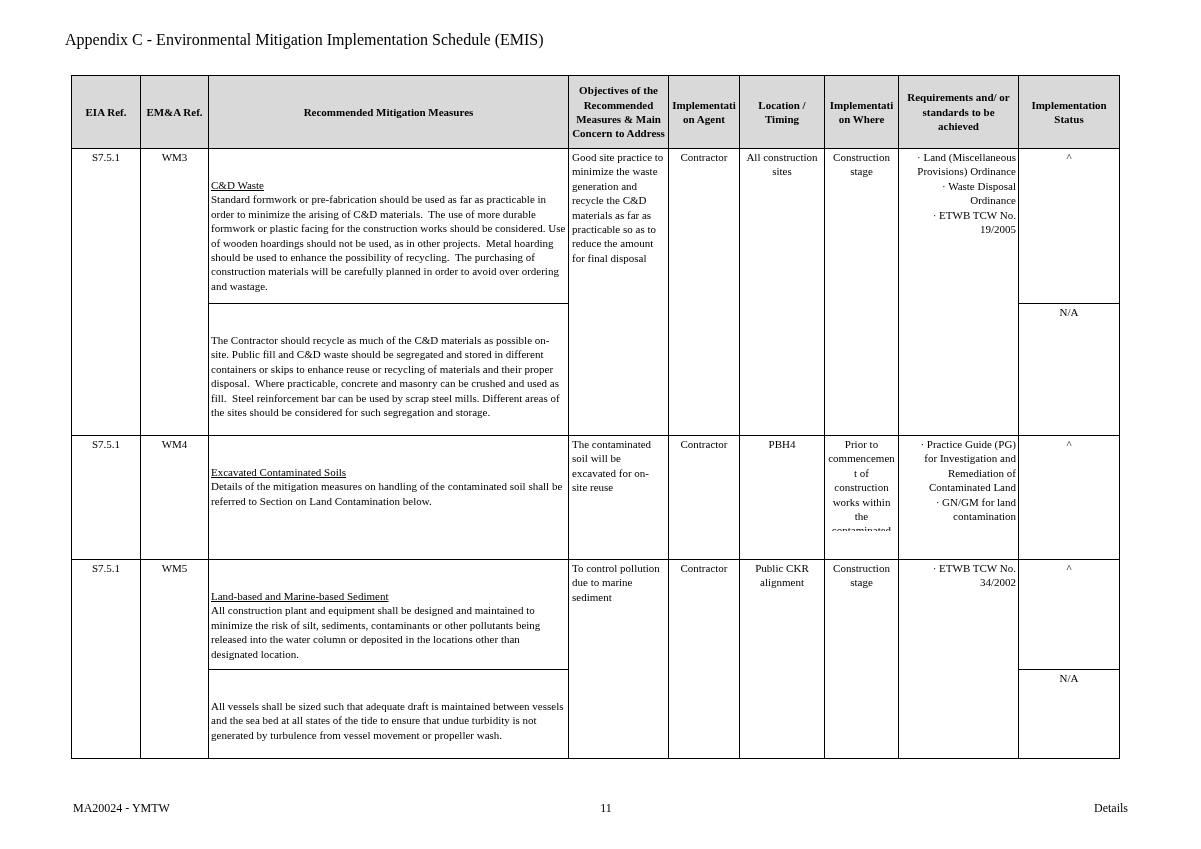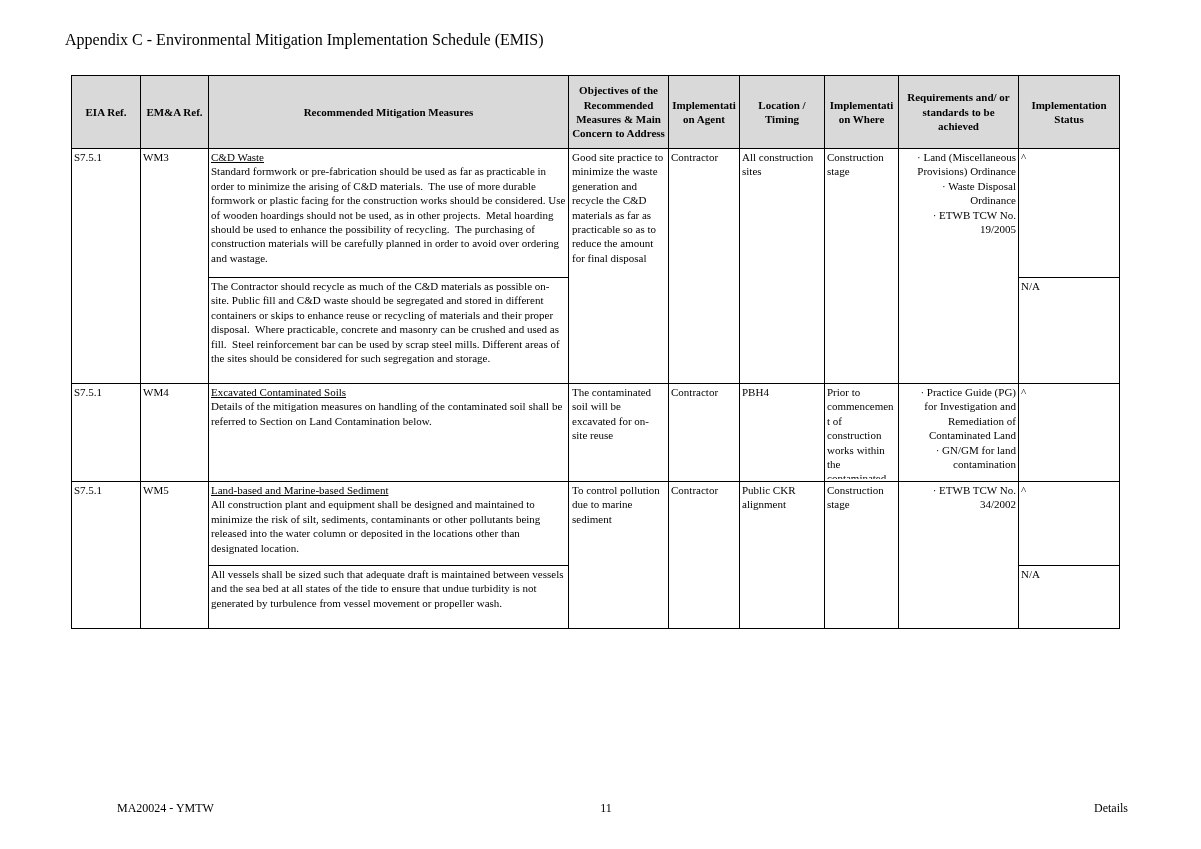--- a/index.html
+++ b/index.html
@@ -23,42 +23,42 @@
     vertical-align:top;
   }
   .emis th {
     background:#d9d9d9;
     font-weight:bold; text-align:center; vertical-align:middle;
     padding:1px 2px;
     overflow-wrap:break-word; word-wrap:break-word;
   }
   .emis td { padding:0; }
   .cell { padding:1px 2px; overflow:hidden; }
-  .cell.measures { padding:1px 1px 1px 2px; text-align:left; }
+  .cell.measures { padding:1px 1px 1px 2px; text-align:left;margin-top:28px; }
   .cell.left { text-align:left; padding-right:4px; padding-left:3px; }
-  .cell.center { text-align:left; }
+  .cell.center { text-align:center; }
   .cell.req { text-align:right; padding-left:2px; padding-right:2px; }
   .req-item { text-indent:4px; overflow-wrap:break-word; }
   .m-heading { text-decoration:underline; }
   .m-body { white-space:pre-wrap; overflow-wrap:break-word; }
   .stage-clip { max-height:95px; overflow:hidden; overflow-wrap:break-word; word-wrap:break-word; }
   
   .h1a { height:126px; }
   .h1b { height:103px; }
   .h2  { height:95px;  }
   .h3a { height:81px;  }
   .h3b { height:60px;  }
   .caret { font-size:11px; }
   .footer {
     position:absolute; left:73px; top:801px; width:1055px;
     display:flex; justify-content:space-between; align-items:baseline;
     font-size:12px; line-height:14px;
   }
   .footer .center-slot { position:absolute; left:11px; right:0; text-align:center; }
-  .footer .left-slot, .footer .right-slot { position:relative; z-index:1; background:transparent;margin-left:44px; }
+  .footer .left-slot, .footer .right-slot { position:relative; z-index:1; background:transparent; }
 </style>
 </head>
 <body>
 
 <div class="doc-title">Appendix C - Environmental Mitigation Implementation Schedule (EMIS)</div>
 
 <table class="emis">
   <colgroup>
     <col style="width:69px">
       <col style="width:68px">

